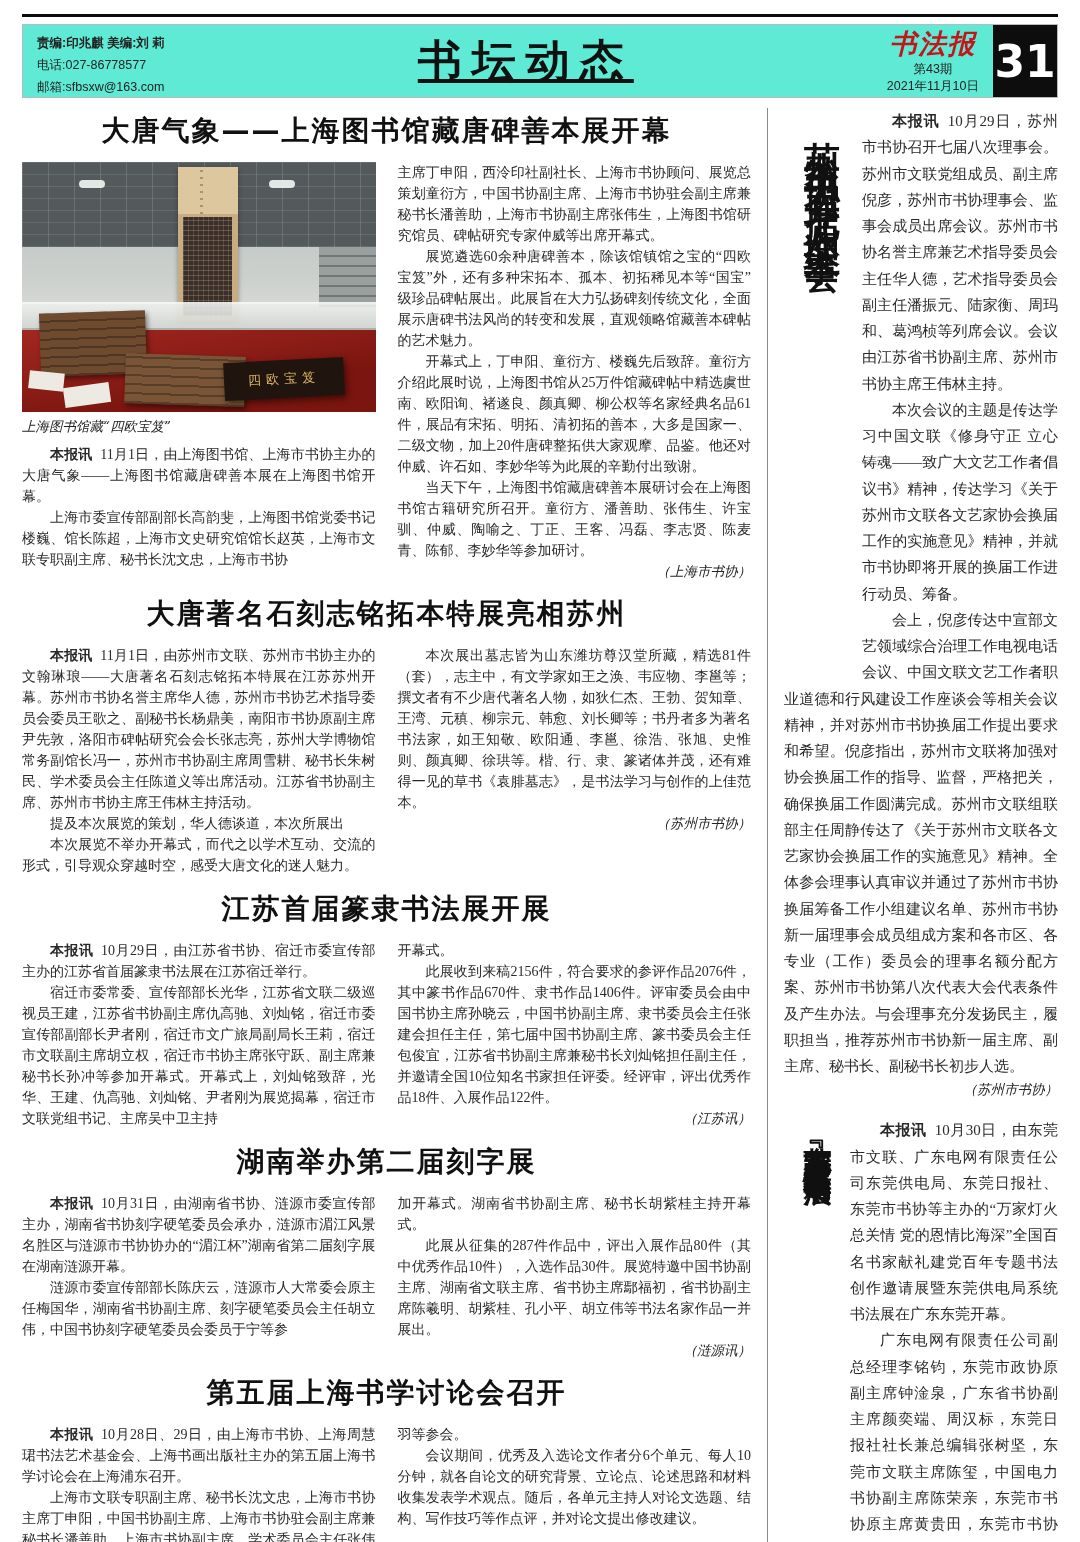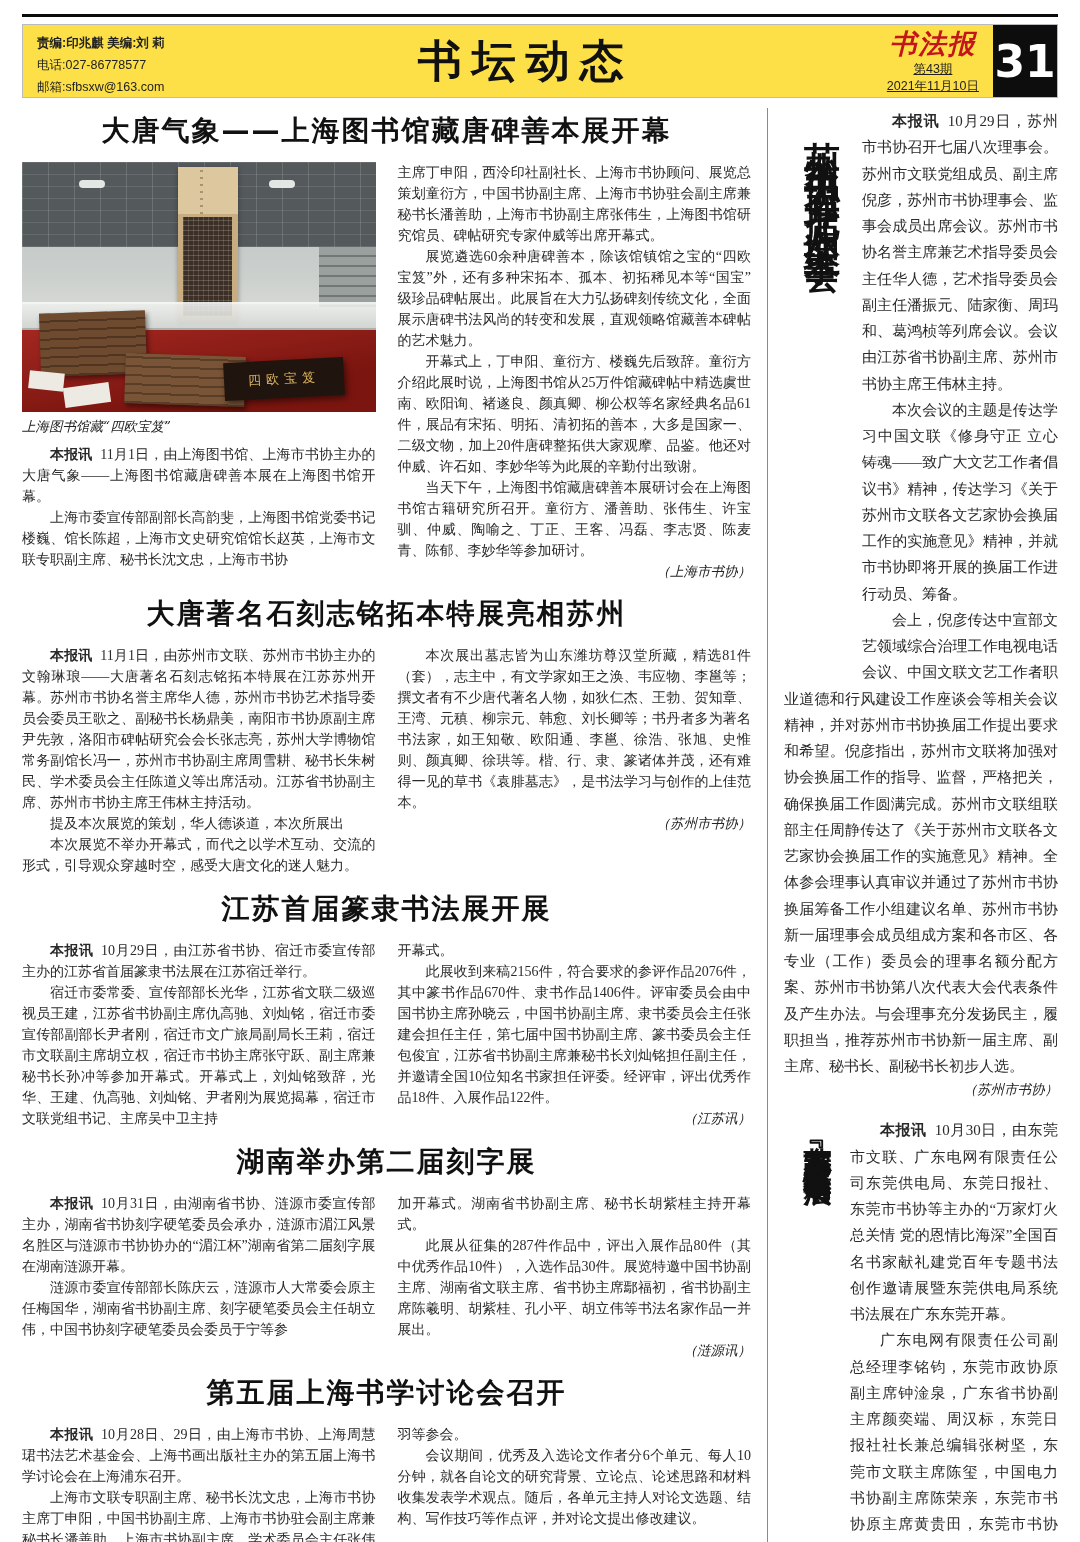--- a/index.html
+++ b/index.html
@@ -8,39 +8,39 @@
     width:1080px; min-height:1542px; margin:0 auto;
     font-family:"Liberation Serif","DejaVu Serif",serif;
     color:#232323;
   }
   .page{ width:1080px; min-height:1542px; padding:14px 22px 8px; position:relative; }
   .top-rule{ height:3px; background:#0a0a0a; margin-bottom:7px; }
 
   
   .masthead{
     display:flex; align-items:stretch; height:74px;
-    background:#fde047; border:1px solid #b9bcbe;
+    background:#5eead4; border:1px solid #b9bcbe;
   }
   .mh-info{
     padding:8px 14px; font-family:"Liberation Sans","DejaVu Sans",sans-serif;
     font-size:12.5px; line-height:1.75; color:#222; white-space:nowrap;
   }
   .mh-info .l1{ font-weight:bold; }
   .mh-center{ flex:1; display:flex; align-items:center; justify-content:center; }
   .mh-section{
     font-family:"DejaVu Sans","Liberation Sans",sans-serif;
-    font-size:44px; font-weight:900; letter-spacing:10px; color:#111;
+    font-size:44px; font-weight:900; letter-spacing:10px; color:#111;text-decoration:underline;
   }
   .mh-right{ display:flex; flex-direction:column; align-items:center; justify-content:center;
     padding:2px 14px 4px; line-height:1.3; }
   .mh-logo{
     font-family:"DejaVu Serif",serif; font-style:italic; font-weight:bold;
     font-size:27px; color:#c3161c; letter-spacing:2px;
   }
-  .mh-issue,.mh-date{ font-size:12.5px; font-family:"Liberation Sans",sans-serif; color:#222;text-decoration:underline; }
+  .mh-issue,.mh-date{ font-size:12.5px; font-family:"Liberation Sans",sans-serif; color:#222; }
   .mh-pageno{
     width:64px; background:#0d0d0d; color:#fff; display:flex; align-items:center; justify-content:center;
     font-family:"DejaVu Sans",sans-serif; font-size:44px; font-weight:bold;
   }
 
   
   .content{ display:flex; margin-top:10px; }
   .main-col{ width:746px; padding-right:16px; border-right:1px solid #8a8a8a; }
   .side-col{ flex:1; padding-left:16px; }
 

